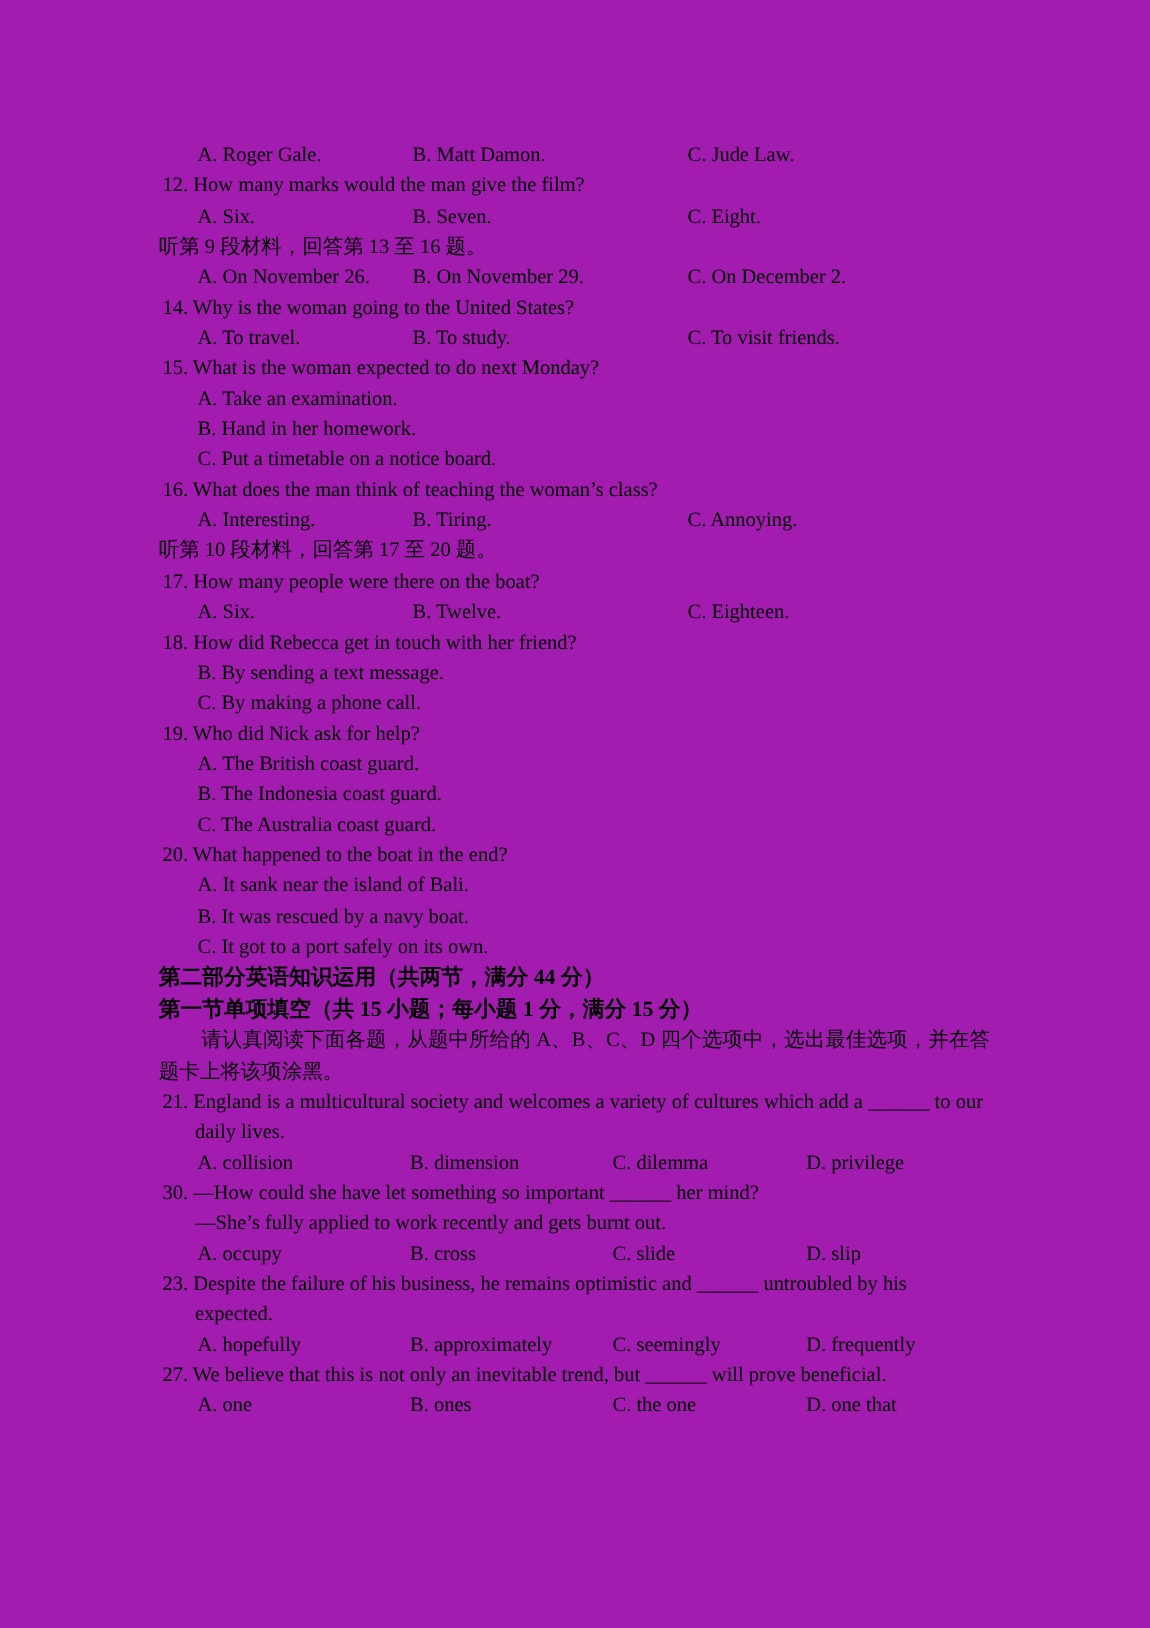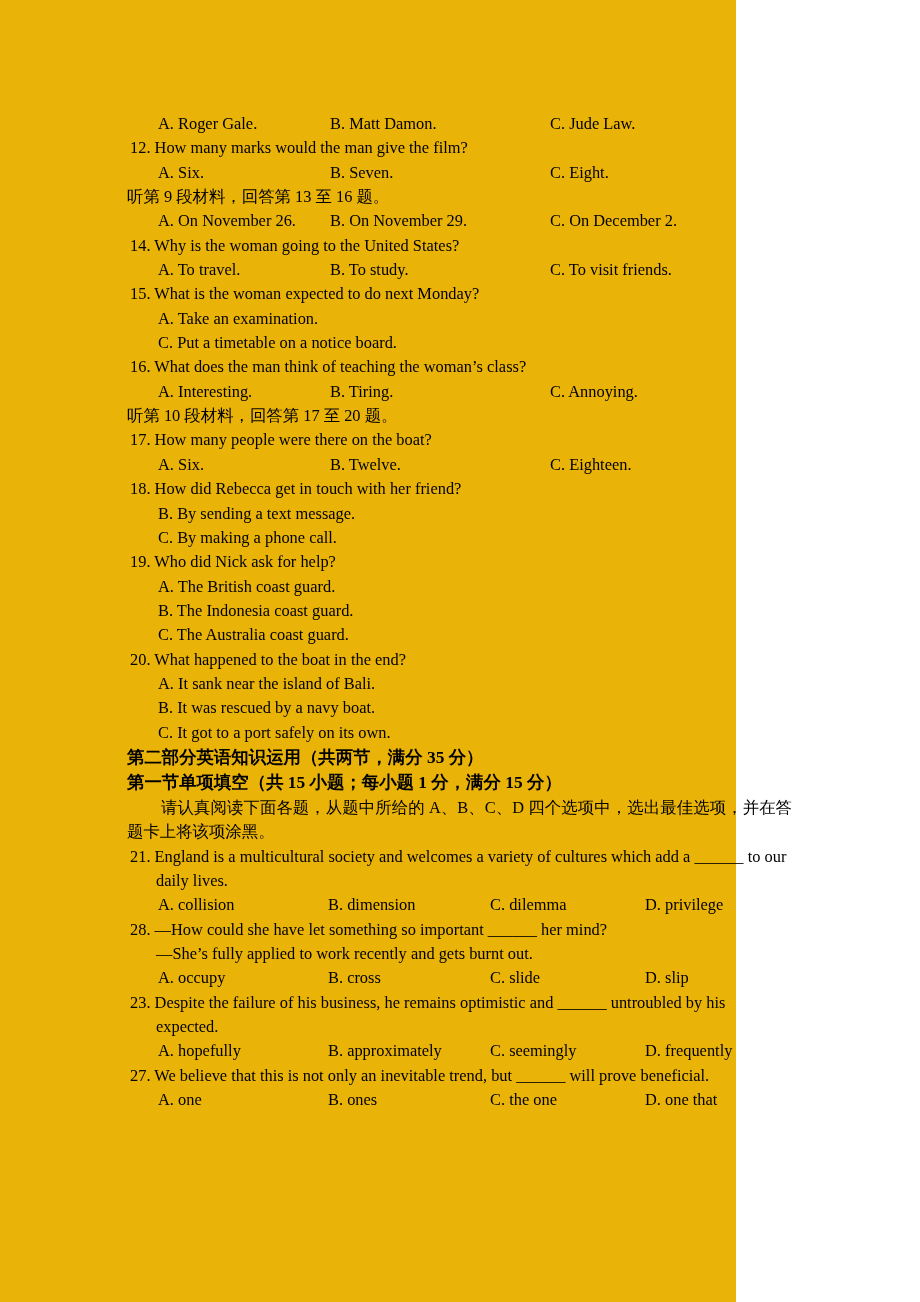--- a/index.html
+++ b/index.html
@@ -9,23 +9,23 @@
   }
   body {
     width: 920px;
     height: 1302px;
     font-family: "Liberation Serif", "DejaVu Serif", serif;
     color: #000000;
     overflow: hidden;
   }
   .page {
     position: relative;
-    width: 736px;
+    width: 920px;
     height: 1302px;
-    background: #eab308;
+    background: #a21caf;
   }
   .content {
     position: absolute;
     left: 128px;
     top: 112px;
     width: 664px;
   }
   .cn-line {
     font-size: 16.4px;
     line-height: 24.35px;
@@ -123,20 +123,21 @@
 
     <div class="q-line">14. Why is the woman going to the United States?</div>
     <div class="opts opts3">
       <span class="o-a">A. To travel.</span>
       <span class="o-b">B. To study.</span>
       <span class="o-c">C. To visit friends.</span>
     </div>
 
     <div class="q-line">15. What is the woman expected to do next Monday?</div>
     <div class="sub-line">A. Take an examination.</div>
+    <div class="sub-line">B. Hand in her homework.</div>
     <div class="sub-line">C. Put a timetable on a notice board.</div>
 
     <div class="q-line">16. What does the man think of teaching the woman’s class?</div>
     <div class="opts opts3">
       <span class="o-a">A. Interesting.</span>
       <span class="o-b">B. Tiring.</span>
       <span class="o-c">C. Annoying.</span>
     </div>
 
     <div class="cn-line">听第 10 段材料，回答第 17 至 20 题。</div>
@@ -155,35 +156,35 @@
     <div class="q-line">19. Who did Nick ask for help?</div>
     <div class="sub-line">A. The British coast guard.</div>
     <div class="sub-line">B. The Indonesia coast guard.</div>
     <div class="sub-line">C. The Australia coast guard.</div>
 
     <div class="q-line">20. What happened to the boat in the end?</div>
     <div class="sub-line">A. It sank near the island of Bali.</div>
     <div class="sub-line">B. It was rescued by a navy boat.</div>
     <div class="sub-line">C. It got to a port safely on its own.</div>
 
-    <div class="heading">第二部分英语知识运用（共两节，满分 35 分）</div>
+    <div class="heading">第二部分英语知识运用（共两节，满分 44 分）</div>
     <div class="heading">第一节单项填空（共 15 小题；每小题 1 分，满分 15 分）</div>
 
     <div class="instruct">请认真阅读下面各题，从题中所给的 A、B、C、D 四个选项中，选出最佳选项，并在答题卡上将该项涂黑。</div>
 
     <div class="q-line">21. England is a multicultural society and welcomes a variety of cultures which add a ______ to our</div>
     <div class="cont-line">daily lives.</div>
     <div class="opts opts4">
       <span class="o-a">A. collision</span>
       <span class="o-b">B. dimension</span>
       <span class="o-c">C. dilemma</span>
       <span class="o-d">D. privilege</span>
     </div>
 
-    <div class="q-line">28. —How could she have let something so important ______ her mind?</div>
+    <div class="q-line">30. —How could she have let something so important ______ her mind?</div>
     <div class="cont-line">—She’s fully applied to work recently and gets burnt out.</div>
     <div class="opts opts4">
       <span class="o-a">A. occupy</span>
       <span class="o-b">B. cross</span>
       <span class="o-c">C. slide</span>
       <span class="o-d">D. slip</span>
     </div>
 
     <div class="q-line justify">23. Despite the failure of his business, he remains optimistic and ______ untroubled by his</div>
     <div class="cont-line">expected.</div>

